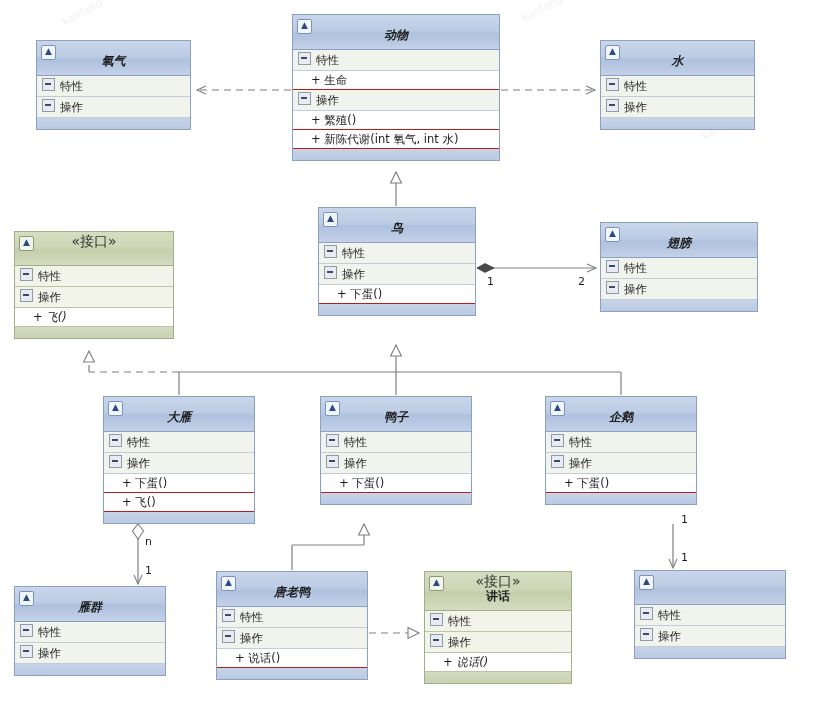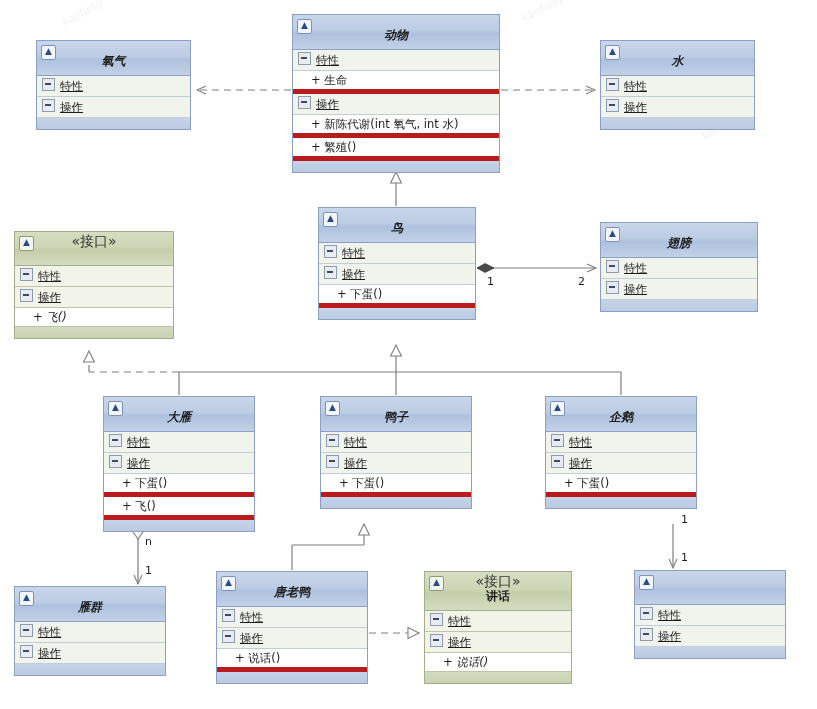--- a/index.html
+++ b/index.html
@@ -89,21 +89,20 @@
 
   .compart {
     box-sizing: border-box;
     background: #f1f4ec;
     border-bottom: 1px solid #c3cdd9;
     padding: 2px 1px 2px 5px;
     font-size: 11.5px;
     color: #1d1d1d;
     line-height: 15px;
     white-space: nowrap;
-    text-decoration: underline;
   }
   .uml-class.iface .compart {
     background: #f2f4ea;
     border-bottom: 1px solid #bcc5a6;
   }
   .compart .minus {
     display: inline-block;
     width: 11px;
     height: 11px;
     border: 1px solid #8e9bab;
@@ -117,21 +116,21 @@
     position: absolute;
     left: 2px;
     top: 4px;
     width: 6px;
     height: 2px;
     background: #3c4b63;
   }
   .member {
     box-sizing: border-box;
     background: #ffffff;
-    border-bottom: 5px solid #b91c1c;
+    border-bottom: 1px solid #b91c1c;
     padding: 1px 4px 1px 18px;
     font-size: 11.5px;
     color: #1d1d1d;
     line-height: 16px;
     white-space: nowrap;
   }
   .uml-class.iface .member {
     border-bottom: 1px solid #bcc5a6;
   }
   .member.ital {
@@ -258,22 +257,22 @@
   </div>
 
   <div class="uml-class" style="left:292px; top:14px; width:208px;">
     <div class="hdr">
       <div class="expander">▲</div>
       <div class="cname solo">动物</div>
     </div>
     <div class="compart"><span class="minus"></span><span>特性</span></div>
     <div class="member">+ 生命</div>
     <div class="compart"><span class="minus"></span><span>操作</span></div>
+    <div class="member">+ 繁殖()</div>
     <div class="member">+ 新陈代谢(int 氧气, int 水)</div>
-    <div class="member">+ 繁殖()</div>
     <div class="footer"></div>
   </div>
 
   <div class="uml-class" style="left:600px; top:40px; width:155px;">
     <div class="hdr">
       <div class="expander">▲</div>
       <div class="cname solo">水</div>
     </div>
     <div class="compart"><span class="minus"></span><span>特性</span></div>
     <div class="compart"><span class="minus"></span><span>操作</span></div>

